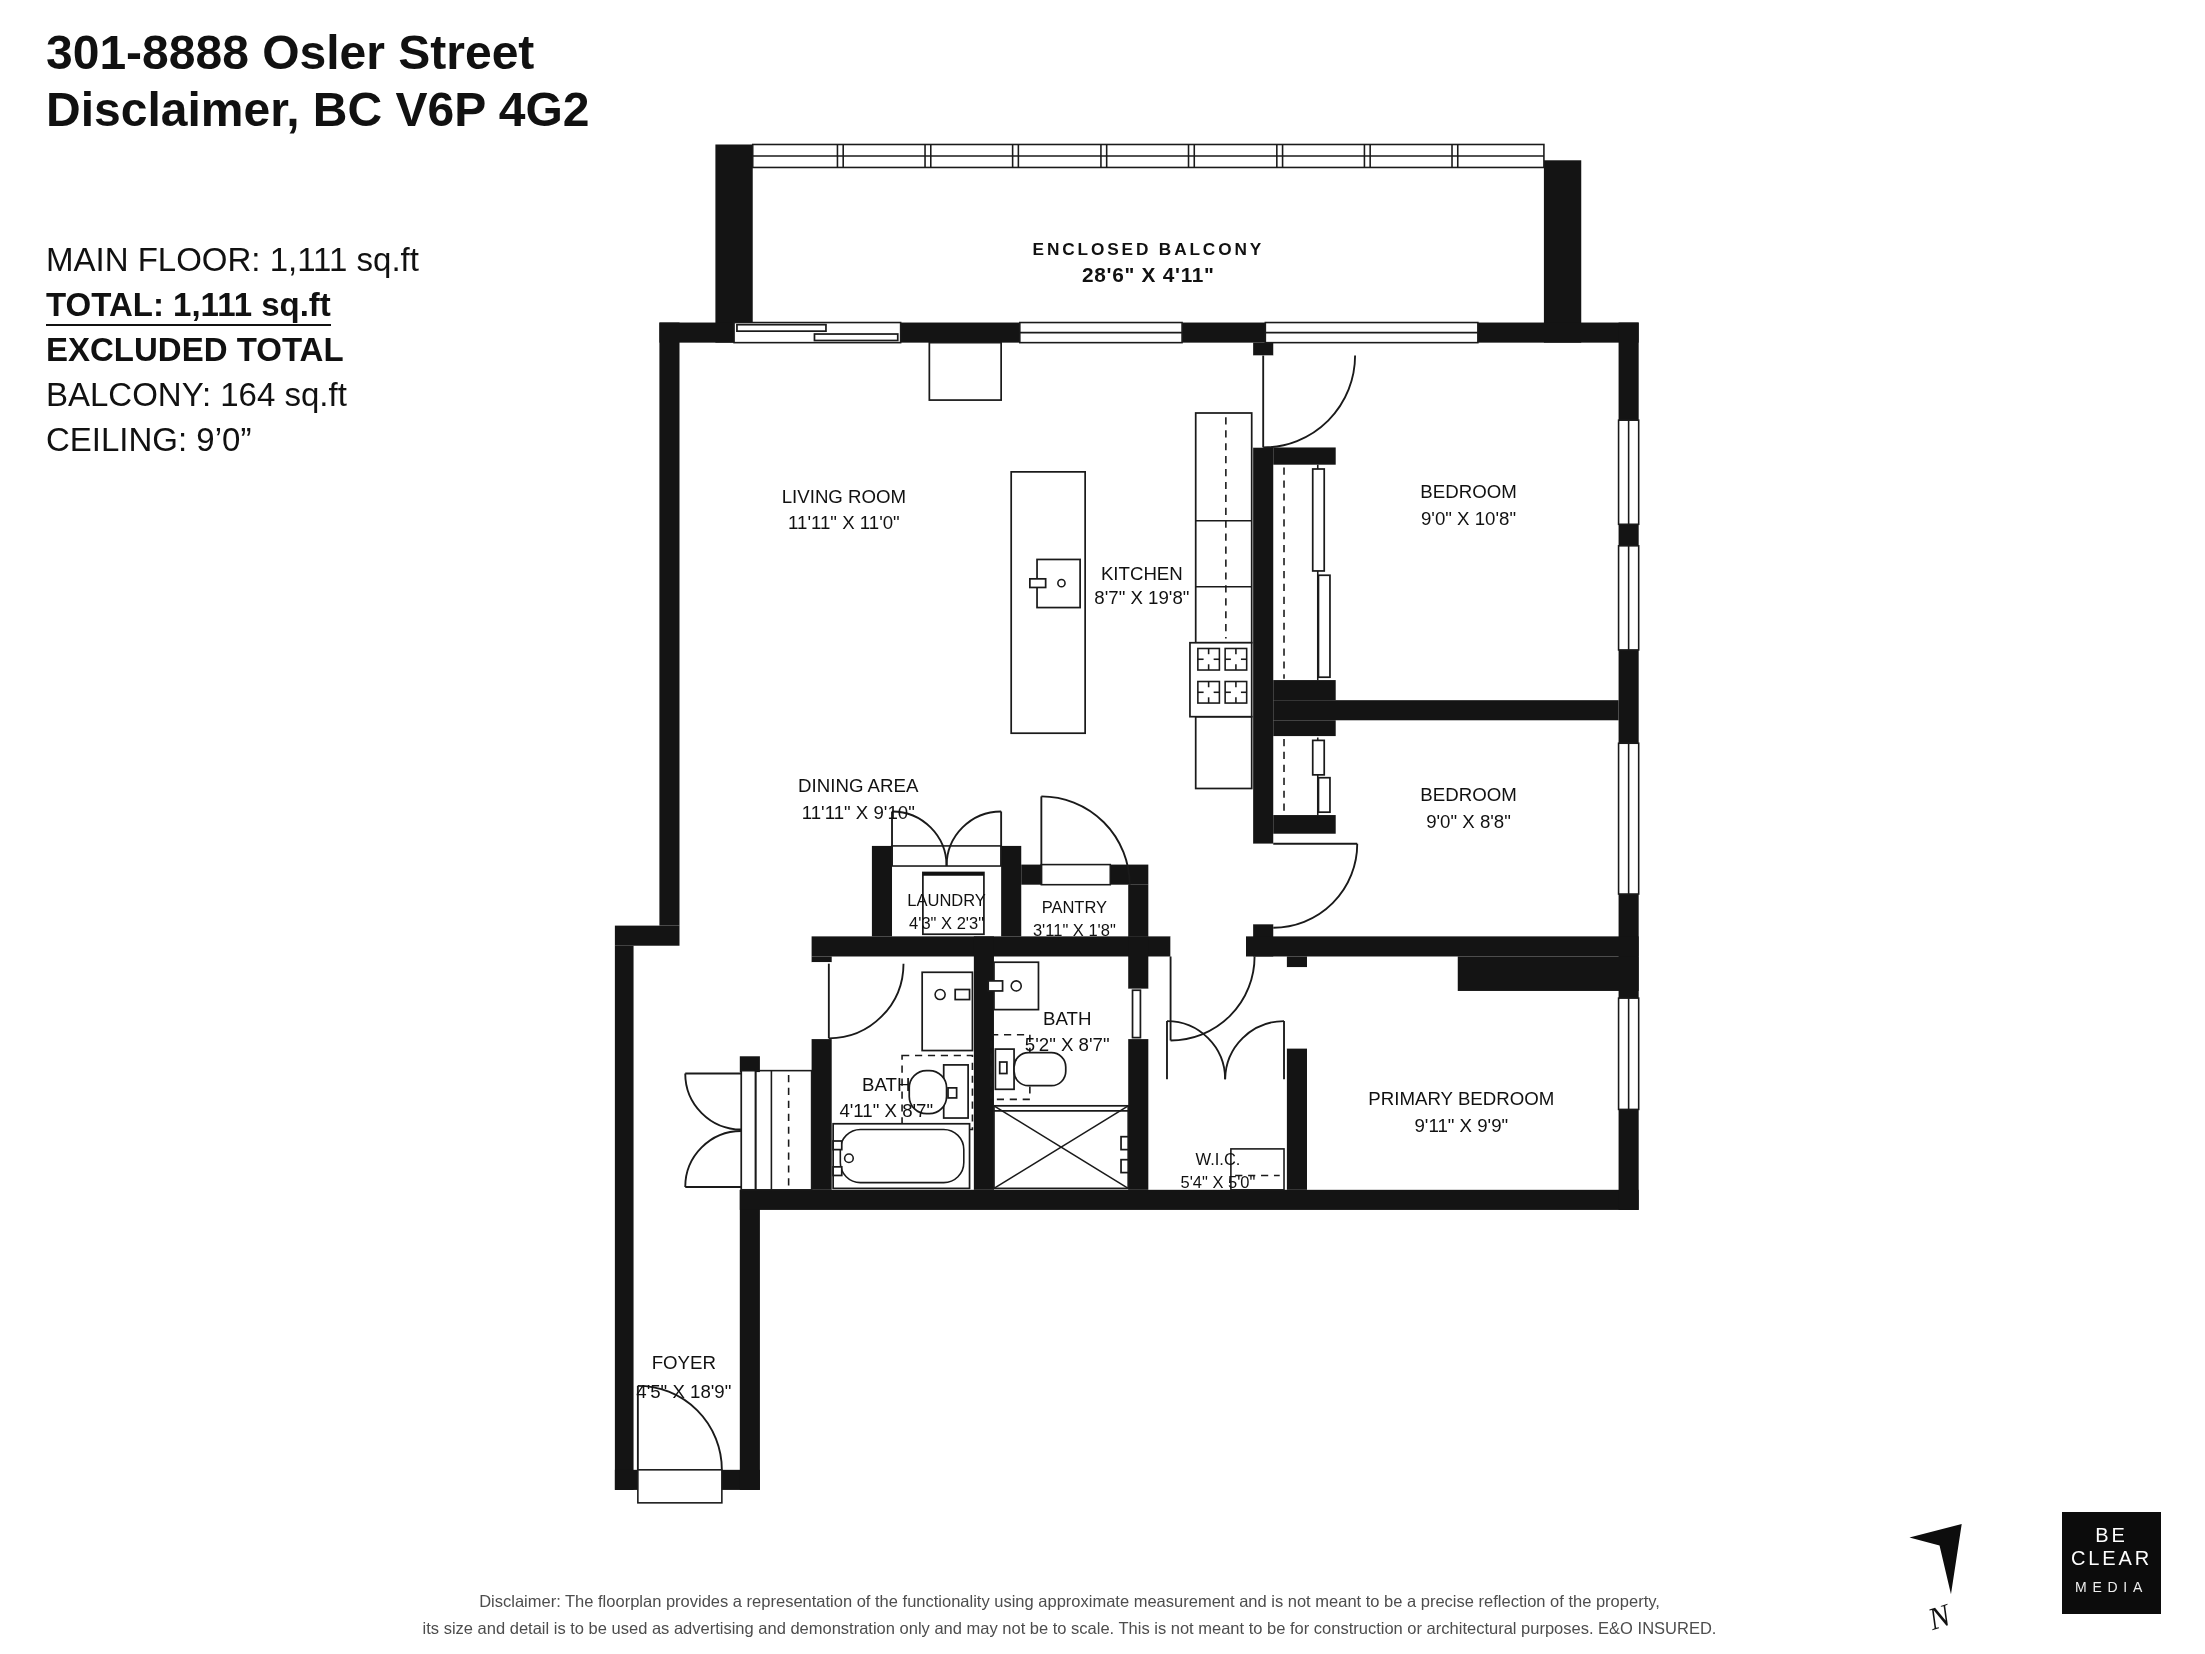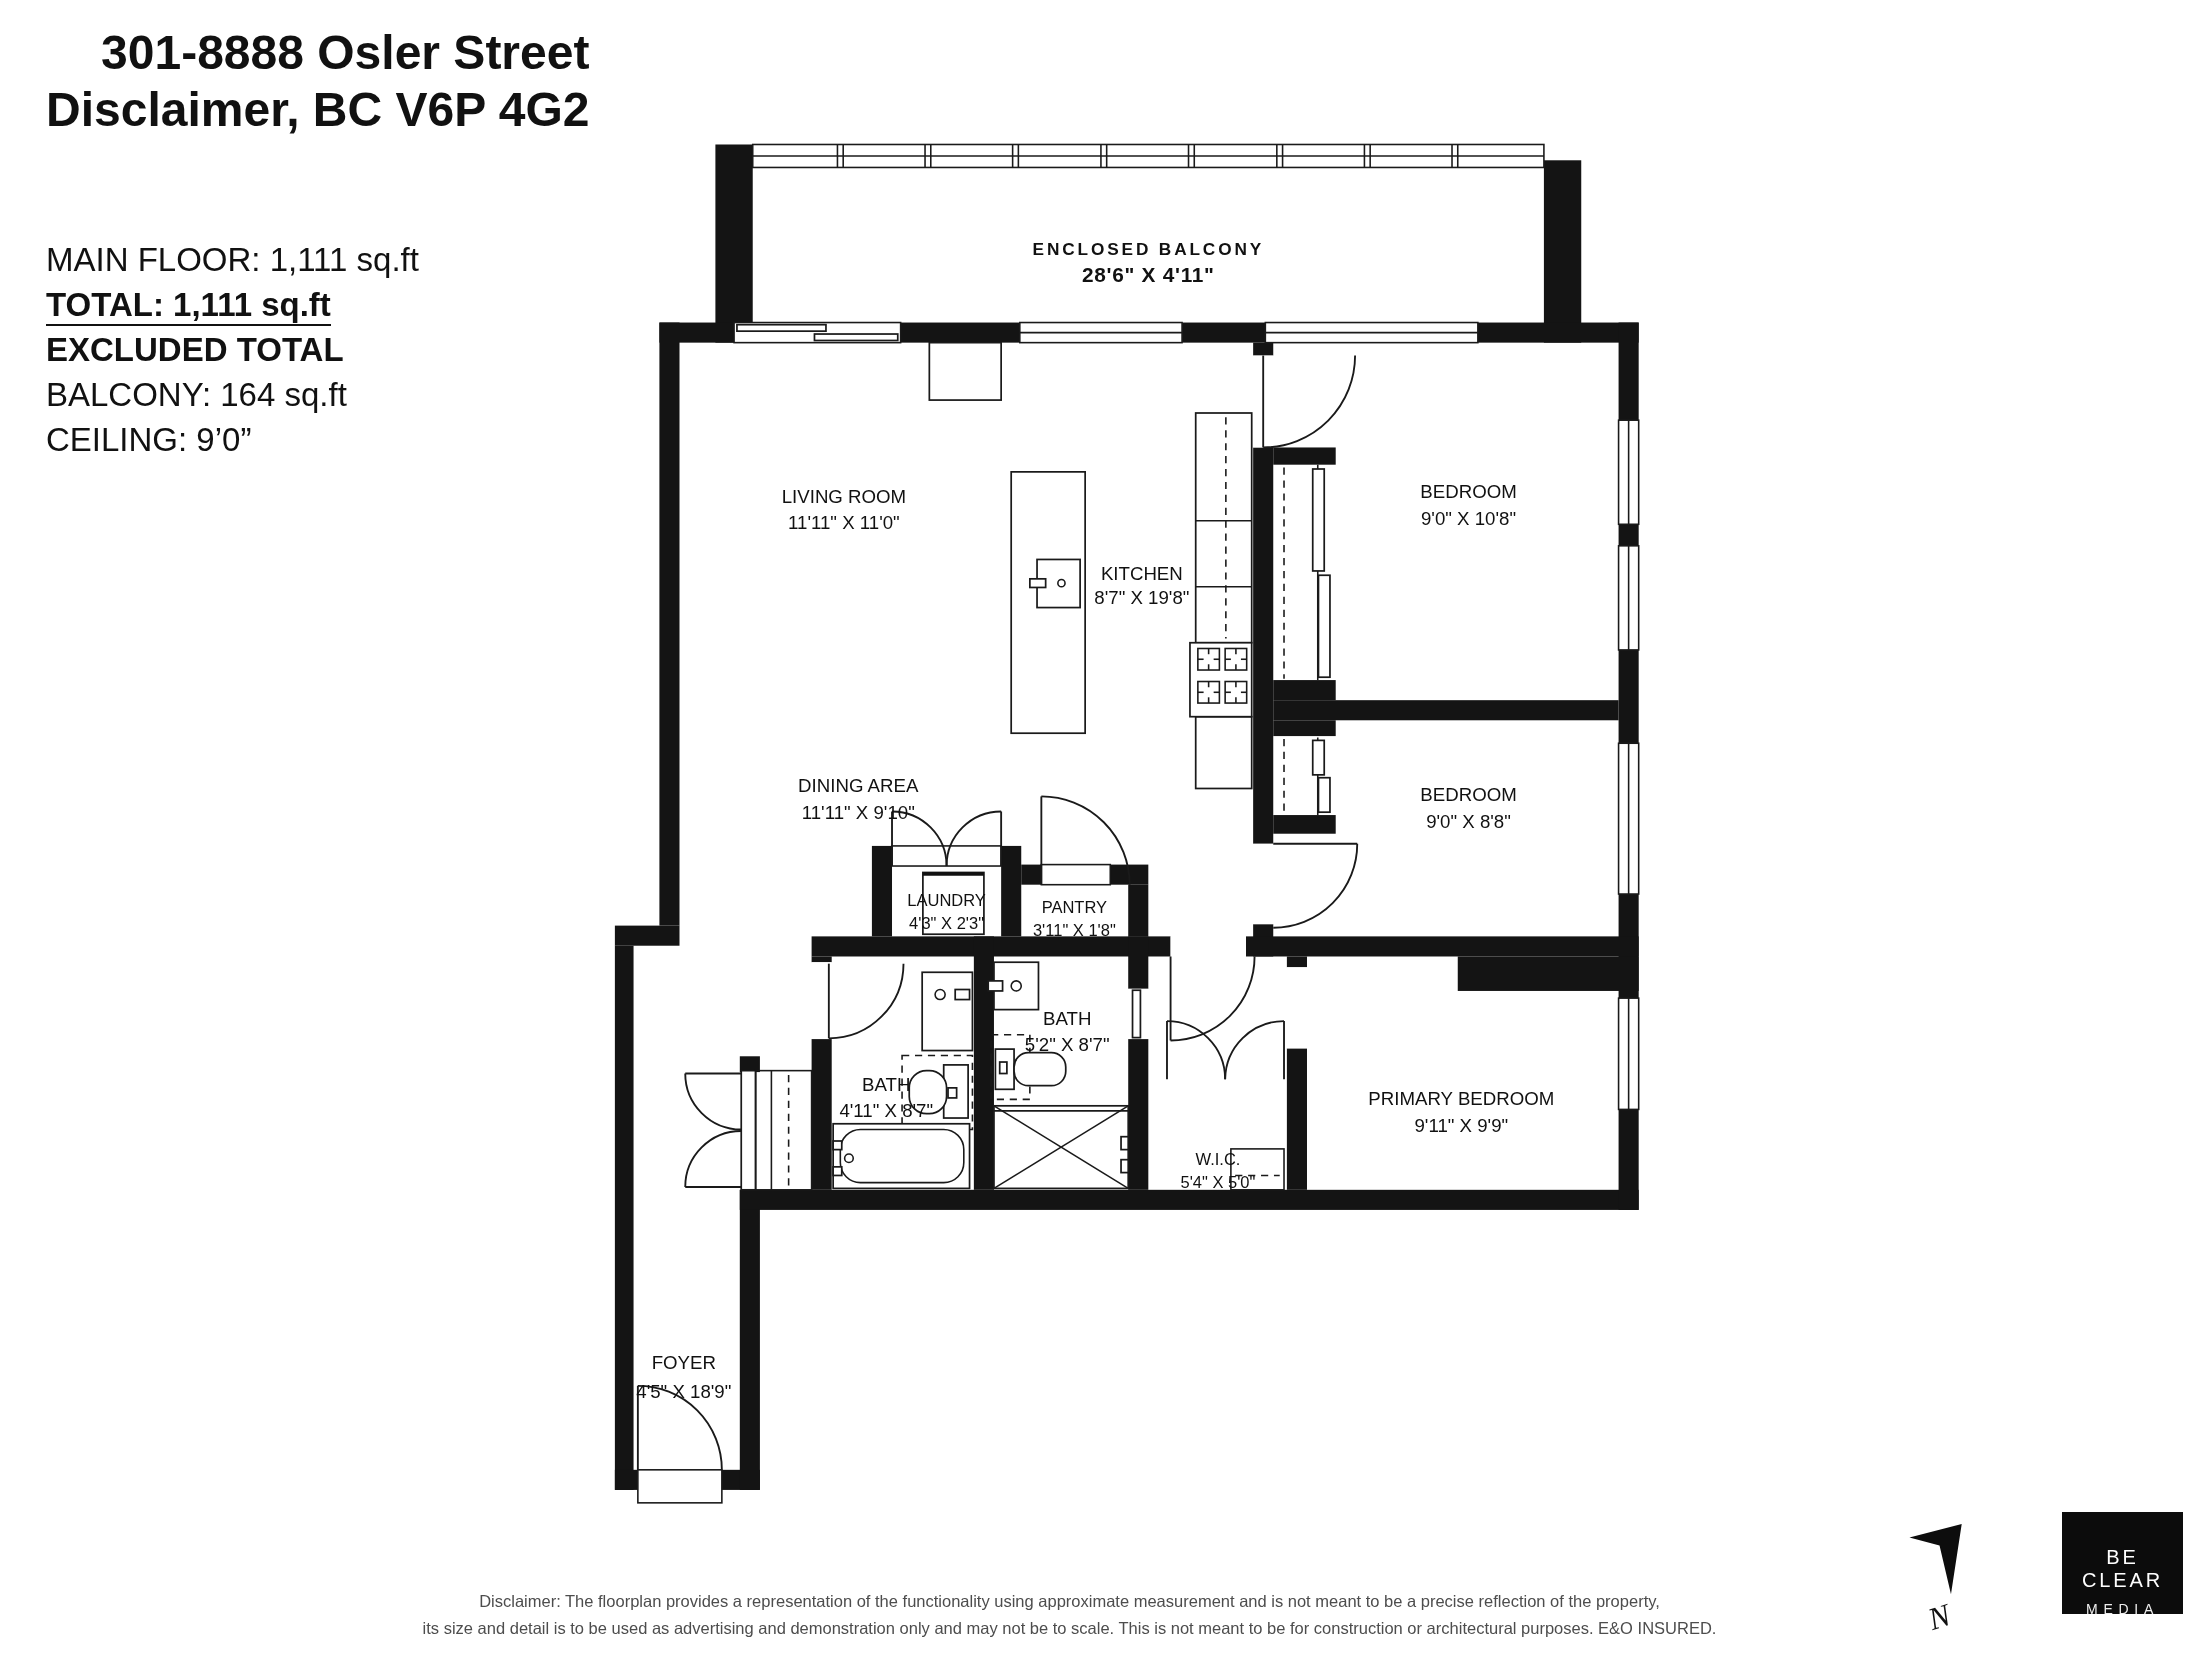--- a/index.html
+++ b/index.html
@@ -1,21 +1,21 @@
 <!DOCTYPE html>
 <html style="font-size:11.5px"><head>
 <meta charset="utf-8">
 <style>
   html,body{margin:0;padding:0;background:#fff;}
   #screen{
     position:relative;width:2205px;height:1654px;background:#ffffff;
     font-family:"Liberation Sans", sans-serif;color:#111;overflow:hidden;
   }
   
-  #title-block{position:absolute;left:46px;top:24.4px;text-align:right;}
+  #title-block{position:absolute;left:46px;top:24.4px;}
   #title-block .t-line{font-size:48px;font-weight:700;line-height:57px;letter-spacing:0px;white-space:nowrap;}
   #stats-block{position:absolute;left:46px;top:237px;}
   #stats-block .s-line{font-size:33px;line-height:45px;white-space:nowrap;}
   #stats-block .bold{font-weight:700;}
   #stats-block .uline span{border-bottom:2.9px solid #111;padding-bottom:0.7px;}
   
   #plan{position:absolute;left:596px;top:133px;}
   .wall{fill:#141414;stroke:none;}
   .fix{fill:#ffffff;stroke:#1a1a1a;stroke-width:2.4;}
   .fixthin{fill:none;stroke:#1a1a1a;stroke-width:2.2;}
@@ -24,22 +24,22 @@
   .arc{stroke:#1a1a1a;stroke-width:2.6;fill:none;}
   .winrect{fill:#ffffff;stroke:#1a1a1a;stroke-width:2.2;}
   .roomname{font-family:"Liberation Sans",sans-serif;font-size:26px;fill:#111;text-anchor:middle;}
   .roomdims{font-family:"Liberation Sans",sans-serif;font-size:26px;fill:#111;text-anchor:middle;}
   .small-label{font-size:23px;}
   .balcname{font-size:24px;font-weight:700;letter-spacing:4px;}
   .balcdims{font-size:29px;font-weight:700;letter-spacing:1px;}
   
   #disclaimer{position:absolute;left:172px;top:1588px;width:1795px;text-align:center;
      font-size:16.5px;line-height:27px;color:#4d4d4d;}
-  #logo{position:absolute;left:2062px;top:1512px;width:121px;height:102px;background:#0c0c0c;
-     color:#fff;text-align:center;box-sizing:border-box;padding-top:34px;}
+  #logo{position:absolute;left:2062px;top:1512px;width:99px;height:102px;background:#0c0c0c;
+     color:#fff;text-align:center;box-sizing:border-box;padding-top:12px;}
   #logo .l1{font-size:20px;letter-spacing:2.9px;font-weight:400;}
   #logo .l2{font-size:14px;letter-spacing:5.7px;margin-top:9px;color:#eee;}
   #compass{position:absolute;left:1889px;top:1514px;}
 </style>
 </head>
 <body>
 
 <div id="screen">
 
   <div id="title-block">

